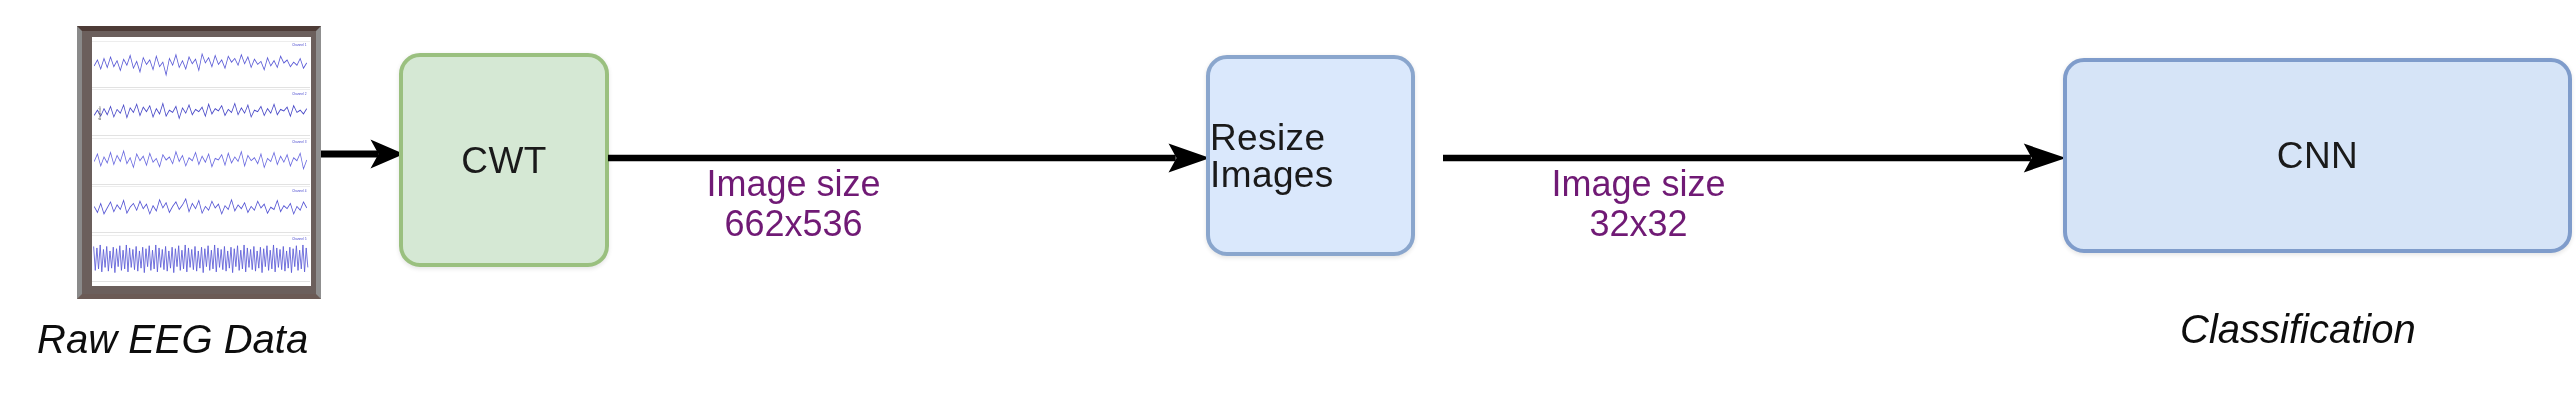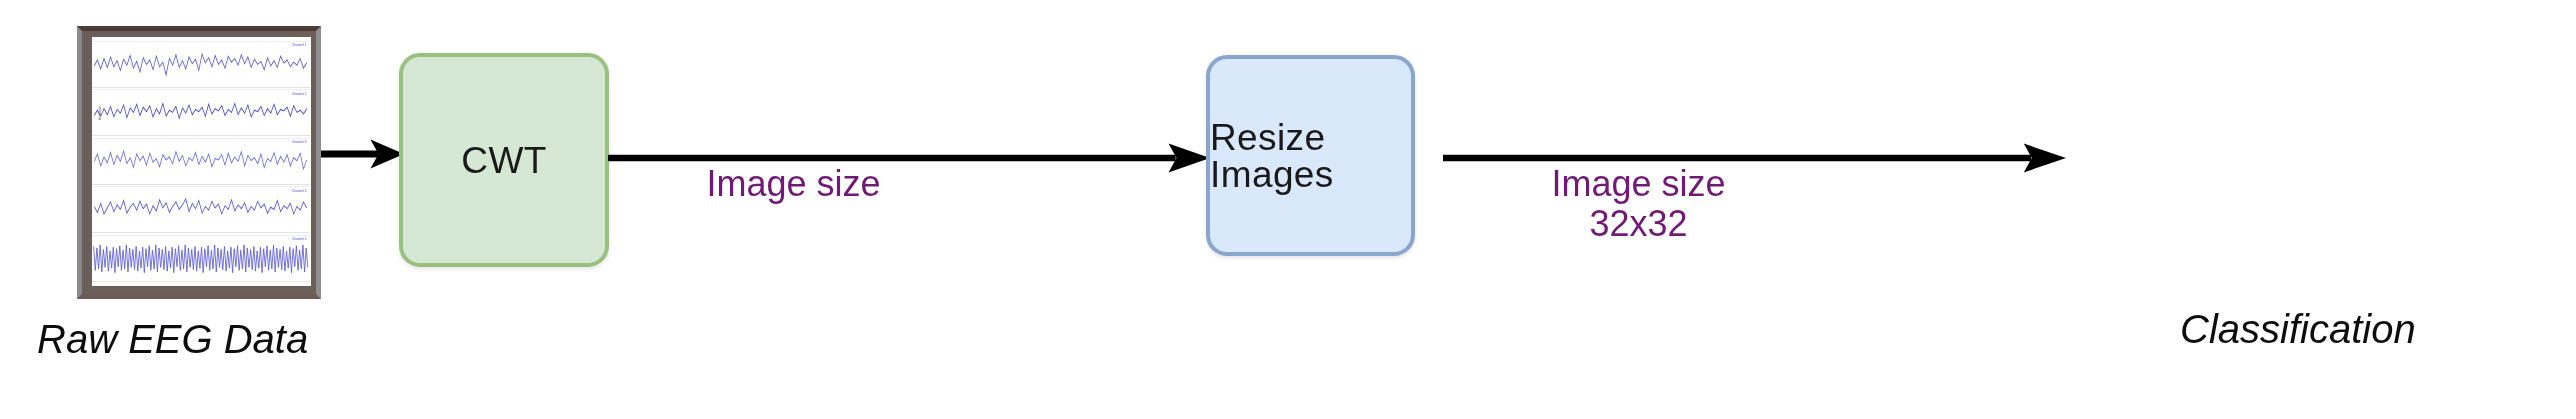--- a/index.html
+++ b/index.html
@@ -204,35 +204,39 @@
   </div>
 
   <div class="arrow" style="left:600px; top:142px; width:602px;">
     <svg viewBox="0 0 755 40" preserveAspectRatio="none">
       <line x1="0" y1="20" x2="712" y2="20" stroke="#000000" stroke-width="8"></line>
       <polygon points="703,2 755,20 703,38 713,20" fill="#000000"></polygon>
     </svg>
   </div>
   <div class="edge-label" style="left:630px; top:164px; width:311px;">
     <div>Image size</div>
+    <div>662x536</div>
   </div>
 
   <div class="box box-resize">
     <span class="box-label">Resize Images</span>
   </div>
 
   <div class="arrow" style="left:1435px; top:142px; width:623px;">
     <svg viewBox="0 0 782 40" preserveAspectRatio="none">
       <line x1="0" y1="20" x2="738" y2="20" stroke="#000000" stroke-width="8"></line>
       <polygon points="729,2 782,20 729,38 739,20" fill="#000000"></polygon>
     </svg>
   </div>
   <div class="edge-label" style="left:1479px; top:164px; width:303px;">
     <div>Image size</div>
     <div>32x32</div>
   </div>
 
+  <div class="box box-cnn">
+    <span class="box-label">CNN</span>
+  </div>
 
   <div class="caption caption-raw">Raw EEG Data</div>
   <div class="caption caption-class">Classification</div>
 
 </div>
 
 
 </body></html>

